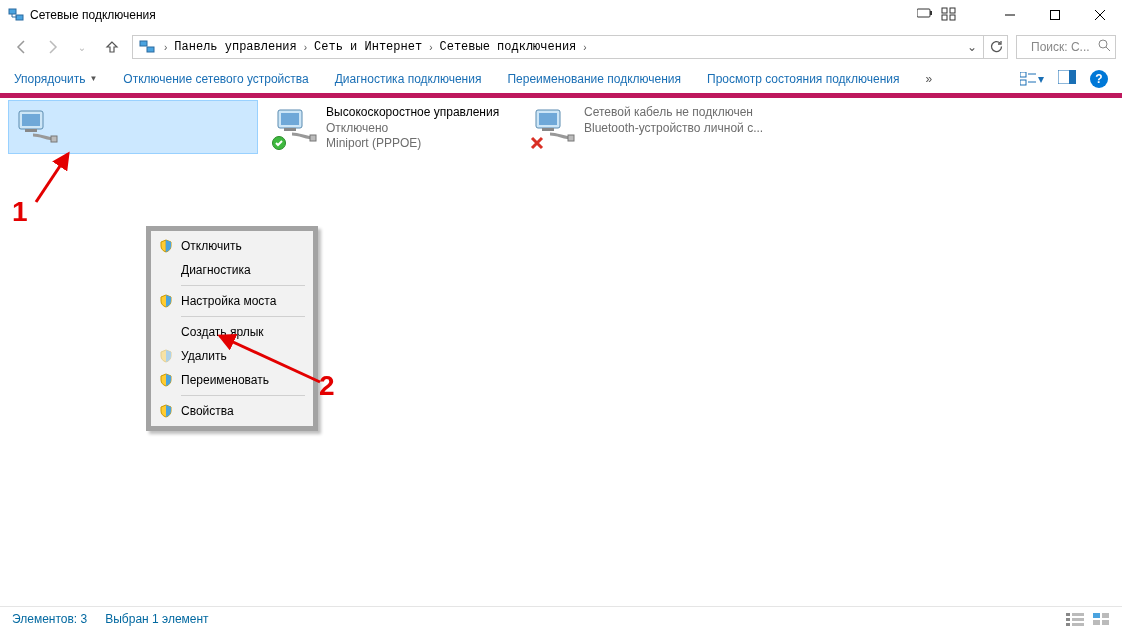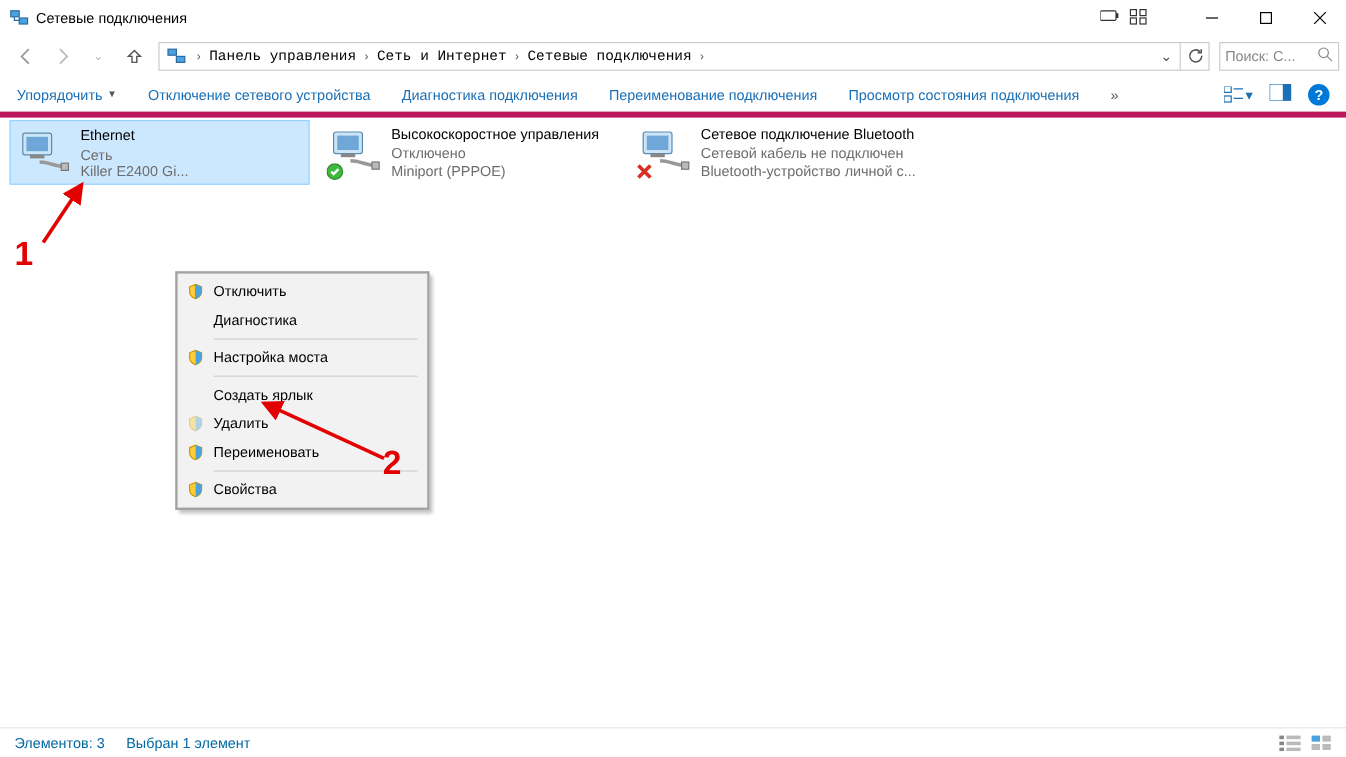--- a/index.html
+++ b/index.html
@@ -19,21 +19,21 @@
   .nav-arrows { display: flex; align-items: center; gap: 10px; padding: 0 6px; color: #888; }
   .nav-arrow { width: 20px; height: 20px; display: flex; align-items: center; justify-content: center; }
   .breadcrumb { flex: 1; display: flex; align-items: center; height: 24px; border: 1px solid #ccc; background: #fff; padding-left: 2px; font-size: 12px; }
   .breadcrumb .bc-icon { width: 16px; height: 16px; margin: 0 4px; }
   .breadcrumb .sep { padding: 0 5px; color: #555; font-size: 10px; }
   .breadcrumb .crumb { padding: 0 2px; font-family: Liberation Mono, monospace; }
   .breadcrumb .trail { flex: 1; }
   .breadcrumb .dd { padding: 0 6px; color: #555; }
   .breadcrumb .refresh { width: 24px; display: flex; align-items: center; justify-content: center; border-left: 1px solid #ccc; height: 100%; }
   .search { width: 100px; height: 24px; border: 1px solid #ccc; display: flex; align-items: center; padding: 0 4px; font-size: 12px; color: #888; margin-left: 4px; }
-  .search .placeholder { flex: 1; overflow: hidden; text-overflow: ellipsis; white-space: nowrap; }
+  .search .placeholder { flex: 1; overflow: hidden; text-overflow: ellipsis; white-space: nowrap; margin-left: 10px; }
 
   
   .toolbar { display: flex; align-items: center; height: 34px; padding: 0 14px; gap: 26px; border-bottom: 5px solid #be185d; font-size: 12px; }
   .tool-item { color: #1a6fb5; display: flex; align-items: center; gap: 4px; }
   .tool-item .dd-caret { font-size: 8px; color: #555; }
   .toolbar .spacer { flex: 1; }
   .toolbar .right-icons { display: flex; align-items: center; gap: 14px; color: #1a6fb5; }
   .toolbar .more { color: #555; }
   .view-btn { display: flex; align-items: center; gap: 2px; }
   .help-icon { width: 18px; height: 18px; border-radius: 50%; background: #0078d7; color: #fff; display: flex; align-items: center; justify-content: center; font-weight: bold; font-size: 12px; }
@@ -42,21 +42,21 @@
   .content { position: relative; padding: 4px 8px; height: 498px; }
   .conn-item { position: absolute; width: 250px; height: 54px; display: flex; padding: 4px; }
   .conn-item.selected { background: #cce8ff; border: 1px solid #99d1ff; }
   .conn-icon { width: 48px; height: 48px; flex-shrink: 0; position: relative; margin-right: 6px; display: flex; align-items: center; justify-content: center; }
   .conn-text { display: flex; flex-direction: column; font-size: 12px; line-height: 16px; overflow: hidden; }
   .conn-text .name { color: #000; white-space: nowrap; }
   .conn-text .l2, .conn-text .l3 { color: #6d6d6d; white-space: nowrap; overflow: hidden; text-overflow: ellipsis; }
   .badge { position: absolute; width: 14px; height: 14px; bottom: 2px; left: 0; }
 
   
-  .ctx-menu { position: absolute; left: 146px; top: 128px; width: 212px; background: #f2f2f2; border: 2px solid #a3a3a3; box-shadow: 3px 3px 3px rgba(0,0,0,.25); padding: 3px 2px; font-size: 12px; }
+  .ctx-menu { position: absolute; left: 146px; top: 128px; width: 172px; background: #f2f2f2; border: 5px solid #a3a3a3; box-shadow: 3px 3px 3px rgba(0,0,0,.25); padding: 3px 2px; font-size: 12px; }
   .ctx-item { display: flex; align-items: center; height: 24px; padding: 0 10px 0 6px; gap: 8px; }
   .ctx-item.bold { font-weight: 600; }
   .ctx-item.disabled { color: #000000; }
   .ctx-item .shield { width: 14px; height: 14px; flex-shrink: 0; }
   .ctx-item .shield.empty { visibility: hidden; }
   .ctx-sep { height: 1px; background: #d0d0d0; margin: 3px 6px 3px 28px; }
 
   
   .anno { position: absolute; color: #e30000; font-weight: 700; font-size: 28px; font-family: Arial, sans-serif; pointer-events: none; }
   .arrow-svg { position: absolute; pointer-events: none; }
@@ -194,25 +194,20 @@
   <div class="conn-item selected" style="left:8px; top:2px;">
     <div class="conn-icon">
       <svg class="device-svg" viewBox="0 0 44 40">
           <rect x="4" y="2" width="24" height="18" rx="2" fill="#cde6f7" stroke="#5a8bb0"></rect>
           <rect x="7" y="5" width="18" height="12" fill="#6fa8d8"></rect>
           <rect x="10" y="20" width="12" height="3" fill="#888"></rect>
           <path d="M18 26c8 0 14 4 22 4" fill="none" stroke="#999" stroke-width="3"></path>
           <rect x="36" y="27" width="6" height="6" fill="#bbb" stroke="#777"></rect>
         </svg>
     </div>
-    <div class="conn-text">
-      <span class="name">Ethernet</span>
-      <span class="l2">Сеть</span>
-      <span class="l3">Killer E2400 Gi...</span>
-    </div>
   </div>
 
   <div class="conn-item" style="left:268px; top:2px;">
     <div class="conn-icon">
       <svg class="device-svg" viewBox="0 0 44 40">
           <rect x="4" y="2" width="24" height="18" rx="2" fill="#cde6f7" stroke="#5a8bb0"></rect>
           <rect x="7" y="5" width="18" height="12" fill="#6fa8d8"></rect>
           <rect x="10" y="20" width="12" height="3" fill="#888"></rect>
           <path d="M18 26c8 0 14 4 22 4" fill="none" stroke="#999" stroke-width="3"></path>
           <rect x="36" y="27" width="6" height="6" fill="#bbb" stroke="#777"></rect>
@@ -236,21 +231,20 @@
           <rect x="7" y="5" width="18" height="12" fill="#6fa8d8"></rect>
           <rect x="10" y="20" width="12" height="3" fill="#888"></rect>
           <path d="M18 26c8 0 14 4 22 4" fill="none" stroke="#999" stroke-width="3"></path>
           <rect x="36" y="27" width="6" height="6" fill="#bbb" stroke="#777"></rect>
         </svg>
       <span class="badge"><svg viewBox="0 0 14 14">
             <path d="M2 2l10 10M12 2L2 12" stroke="#d93025" stroke-width="3"></path>
           </svg></span>
     </div>
     <div class="conn-text">
-      <span class="name">Сетевое подключение Bluetooth</span>
       <span class="l2">Сетевой кабель не подключен</span>
       <span class="l3">Bluetooth-устройство личной с...</span>
     </div>
   </div>
 
   <div class="ctx-menu">
     <div class="ctx-item">
       <span class="shield"><svg viewBox="0 0 14 14">
             <path d="M7 1l5 2v4c0 3-2 5-5 6-3-1-5-3-5-6V3z" fill="#ffcc33" stroke="#cc9900"></path>
             <path d="M7 1v12" stroke="#1a6fb5" stroke-width="0.5"></path>

